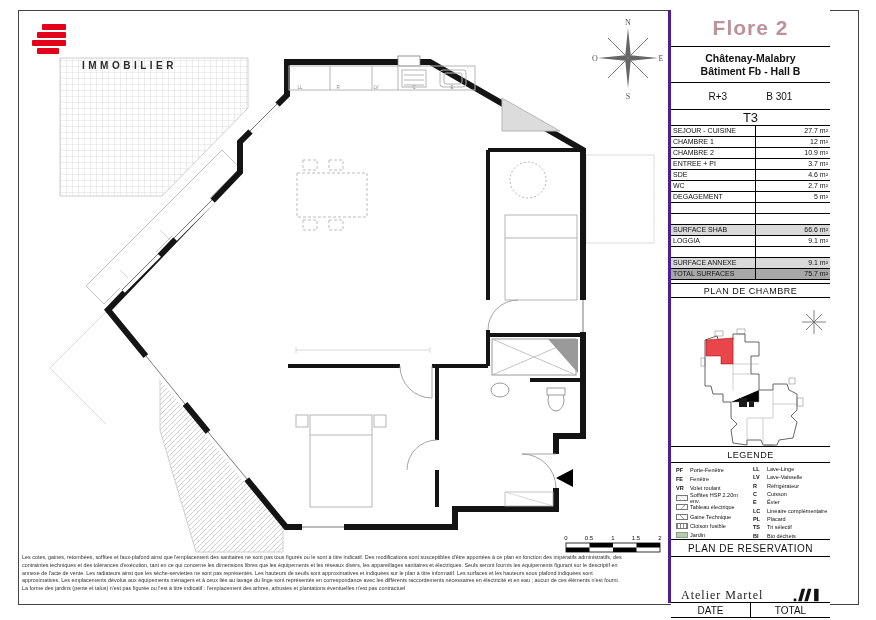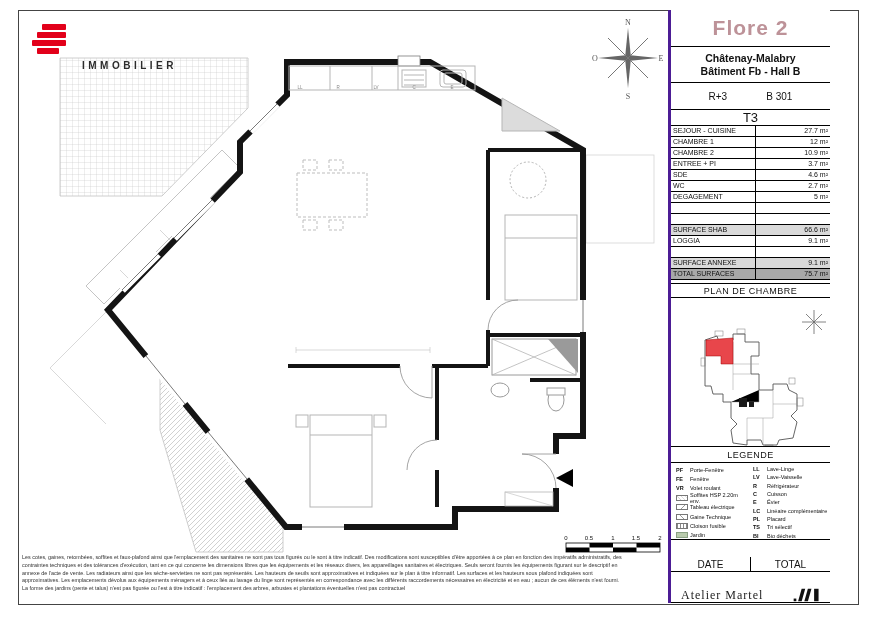--- a/index.html
+++ b/index.html
@@ -42,21 +42,21 @@
   .legbody{font-size:5.5px;}
   .legcol{position:absolute;top:2px;}
   .legitem{display:flex;align-items:center;height:9.4px;}
   .legitem .ab{width:14px;font-weight:bold;font-size:5.5px;}
   .legitem .ic{width:12px;height:6px;border:1px solid #777;margin:0 2px 0 0;box-sizing:border-box;flex:none;}
   .ic.soffit{background:repeating-linear-gradient(45deg,#fff,#fff 2px,#c9c9c9 3px);}
   .ic.tableau{background:linear-gradient(135deg,#fff 55%,#9a9a9a 56%,#9a9a9a 62%,#fff 63%);}
   .ic.gaine{background:linear-gradient(45deg,#fff 46%,#9a9a9a 47%,#9a9a9a 53%,#fff 54%);}
   .ic.cloison{background:repeating-linear-gradient(90deg,#888,#888 1px,#fff 1px,#fff 3px);}
   .ic.jardin{background:var(--jardin_green,#b9cbad);border-color:#8aa184;}
-  .datecols{display:flex;font-size:10px;}
+  .datecols{display:flex;font-size:10px;margin-top:46px;}
   .datecols>div{flex:1;display:flex;align-items:center;justify-content:center;}
   .datecols>div:first-child{border-right:1px solid #000;}
   .valcols{font-size:9px;}
   .arch{display:flex;align-items:center;justify-content:space-between;padding:0 8px 0 10px;
     font-family:"Liberation Serif",serif;font-size:12px;letter-spacing:1px;color:#222;}
 
   
   .disc{position:absolute;left:22px;top:554px;width:650px;font-size:5.4px;line-height:7.8px;color:#333;}
   .disc div{white-space:nowrap;overflow:hidden;}
 </style>
@@ -390,20 +390,21 @@
             <span class="ab">TS</span>
             <span>Tri sélectif</span>
           </div>
         <div class="legitem" style="height:8.3px">
             <span class="ab">BI</span>
             <span>Bio déchets</span>
           </div>
       </div>
     </div>
 
+    <div class="prow hdrrow" style="top:530px;height:17px;font-size:10px">PLAN DE RESERVATION</div>
     <div class="prow datecols" style="top:547px;height:15px">
       <div>DATE</div>
       <div>TOTAL</div>
     </div>
     <div class="prow arch" style="top:578px;height:15px">
       <span>Atelier Martel</span>
       <svg width="30" height="16" viewBox="0 0 30 18">
         <rect x="0" y="13" width="3" height="3" fill="#111"></rect>
         <polygon points="9,2 13,2 9,16 5,16" fill="#111"></polygon>
         <polygon points="16,2 20,2 16,16 12,16" fill="#111"></polygon>

